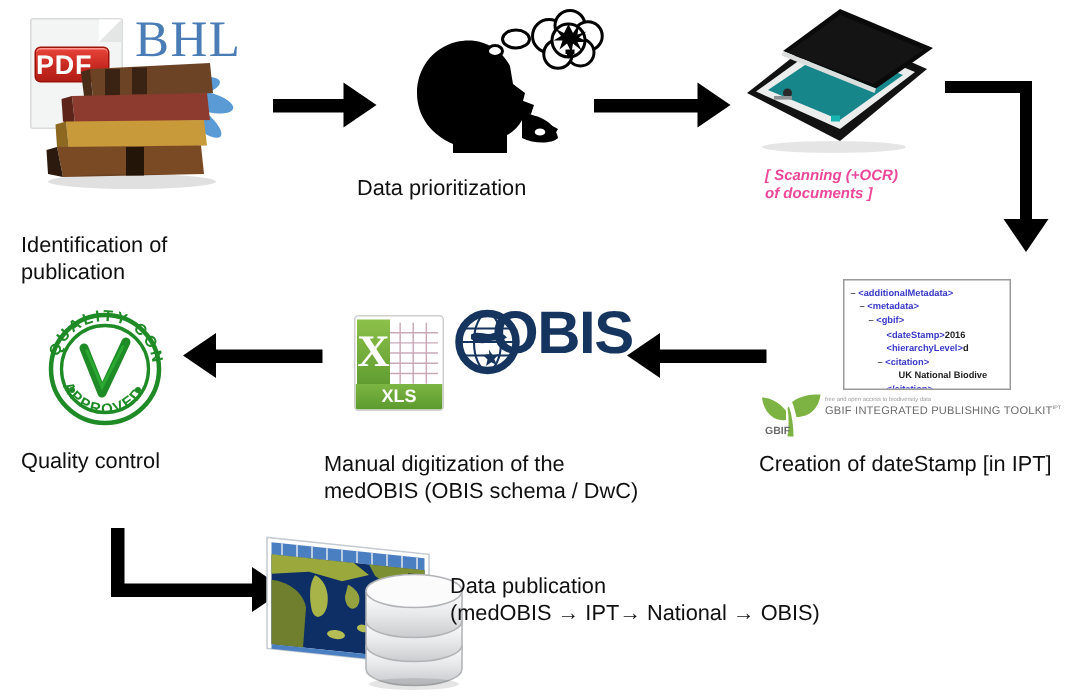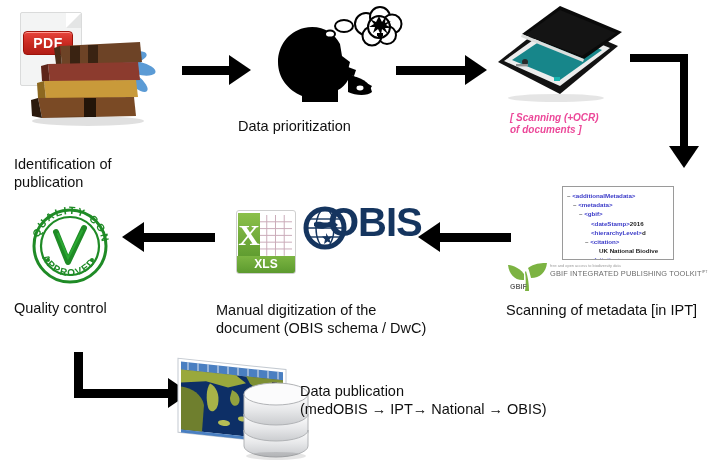--- a/index.html
+++ b/index.html
@@ -31,21 +31,21 @@
   .elbow-right .vshaft{position:absolute;width:9px;background:#000;left:0;top:0;}
   .elbow-right .hbar{position:absolute;height:9px;background:#000;left:0;}
   .elbow-right .rhead{position:absolute;width:0;height:0;border-top:15px solid transparent;border-bottom:15px solid transparent;border-left:22px solid #000;}
 
   
   .pdfdoc{position:absolute;width:60px;height:72px;background:#f3f4f4;border:1px solid #dadbdb;border-radius:2px;}
   .pdfdoc:after{content:"";position:absolute;top:0;right:0;border-left:15px solid #ffffff;border-bottom:15px solid #e4e5e5;}
   .pdfbadge{position:absolute;left:2px;top:18px;width:48px;height:22px;border-radius:4px;
     background:linear-gradient(180deg,#e8453c 0%,#c92a21 52%,#b11d16 100%);
     box-shadow:inset 0 1px 0 #ff9b93;border:1px solid #9d1209;}
-  .pdfbadge span{display:block;text-align:center;color:#fff;font-weight:bold;font-size:14px;line-height:22px;letter-spacing:.5px;}
+  .pdfbadge span{display:block;color:#fff;font-weight:bold;font-size:18px;line-height:22px;letter-spacing:.5px;}
   .bhl{position:absolute;font-family:"Liberation Serif","DejaVu Serif",serif;font-size:34px;color:#4a7db5;letter-spacing:1px;}
   .fan{position:absolute;}
 
   
   .xmlbox{position:absolute;background:#fff;border:1px solid #9a9a9a;overflow:hidden;}
   .xmlline{font-family:"Liberation Sans","DejaVu Sans",sans-serif;font-size:6.2px;font-weight:bold;line-height:9.2px;white-space:pre;color:#3a3ac8;}
   .xmlline .val{color:#1d1d1d;font-weight:bold;}
   .xmlline .dash{color:#555;}
 
   
@@ -64,20 +64,21 @@
 </style>
 </head>
 <body>
 
 <div class="abs" style="left:8px;top:6px;width:160px;height:110px;">
   <div class="pdfdoc" style="left:12px;top:6px;">
     <div class="pdfbadge">
       <span>PDF</span>
     </div>
   </div>
+  <div class="bhl" style="left:82px;top:2px;">BHL</div>
 
   <svg class="fan" width="70" height="62" style="left:96px;top:30px;" viewBox="0 0 70 62">
     <g fill="#5b9bd5">
       <ellipse cx="14" cy="30" rx="16" ry="6" transform="rotate(-38 14 30)"></ellipse>
       <ellipse cx="26" cy="22" rx="17" ry="6" transform="rotate(-12 26 22)"></ellipse>
       <ellipse cx="34" cy="32" rx="18" ry="6.5" transform="rotate(14 34 32)"></ellipse>
       <ellipse cx="30" cy="44" rx="17" ry="6" transform="rotate(40 30 44)"></ellipse>
       <ellipse cx="20" cy="50" rx="15" ry="5.5" transform="rotate(62 20 50)"></ellipse>
     </g>
   </svg>
@@ -201,21 +202,21 @@
       <path d="M19 14 C20 20 20 27 19 33 L23 33 C23 26 22 19 20 13 Z"></path>
     </g>
     <text x="4" y="31" font-family="Liberation Sans, sans-serif" font-size="7" font-weight="bold" fill="#6b6b6b">GBIF</text>
   </svg>
   <div class="gbif-tag" style="position:absolute;left:44px;top:5px;">free and open access to biodiversity data</div>
   <div class="gbif-name" style="position:absolute;left:44px;top:11px;">
     <span>GBIF INTEGRATED PUBLISHING TOOLKIT</span><sup style="font-size:3.5px;">IPT</sup>
   </div>
 </div>
 
-<div class="cap abs" style="left:506px;top:302px;width:215px;">Scanning of metadata [in IPT]</div>
+<div class="cap abs" style="left:506px;top:302px;width:215px;">Creation of dateStamp [in IPT]</div>
 
 <div class="arrow-l" style="left:418px;top:222px;">
   <div class="headl"></div>
     <div class="shaft" style="width:72px;"></div>
 </div>
 
 <div class="abs" style="left:236px;top:202px;width:180px;height:80px;">
   <div class="xls" style="left:0;top:8px;">
     <svg class="xls-grid" viewBox="0 0 34 42" preserveAspectRatio="none">
       <g stroke="#c9a9b8" stroke-width="1" fill="none">
@@ -245,21 +246,21 @@
         <line x1="7" y1="31" x2="39" y2="31"></line>
       </g>
       <path d="M12 17 C17 14 22 18 27 16 C31 15 34 17 36 19 C32 22 27 20 23 22 C19 24 15 22 12 20 Z" fill="#15355f"></path>
       <path d="M24 27 l2.5 4 4-1 -3 3.5 2 4 -4-2 -3.5 2.5 1-4.4 -3-3 4.2 -.4 Z" fill="#15355f"></path>
     </svg>
     <div class="obis-word" style="position:absolute;left:26px;top:0px;text-align:right;">OBIS</div>
   </div>
 </div>
 
 <div class="cap abs" style="left:216px;top:302px;width:240px;">Manual digitization of the
-document  (OBIS schema / DwC)</div>
+medOBIS  (OBIS schema / DwC)</div>
 
 <div class="arrow-l" style="left:122px;top:222px;">
   <div class="headl"></div>
     <div class="shaft" style="width:72px;"></div>
 </div>
 
 <div class="abs" style="left:22px;top:198px;width:100px;height:100px;">
   <svg width="96" height="96" viewBox="0 0 96 96">
     <defs>
       <path id="arcTop" d="M 16 48 A 32 32 0 0 1 80 48"></path>

